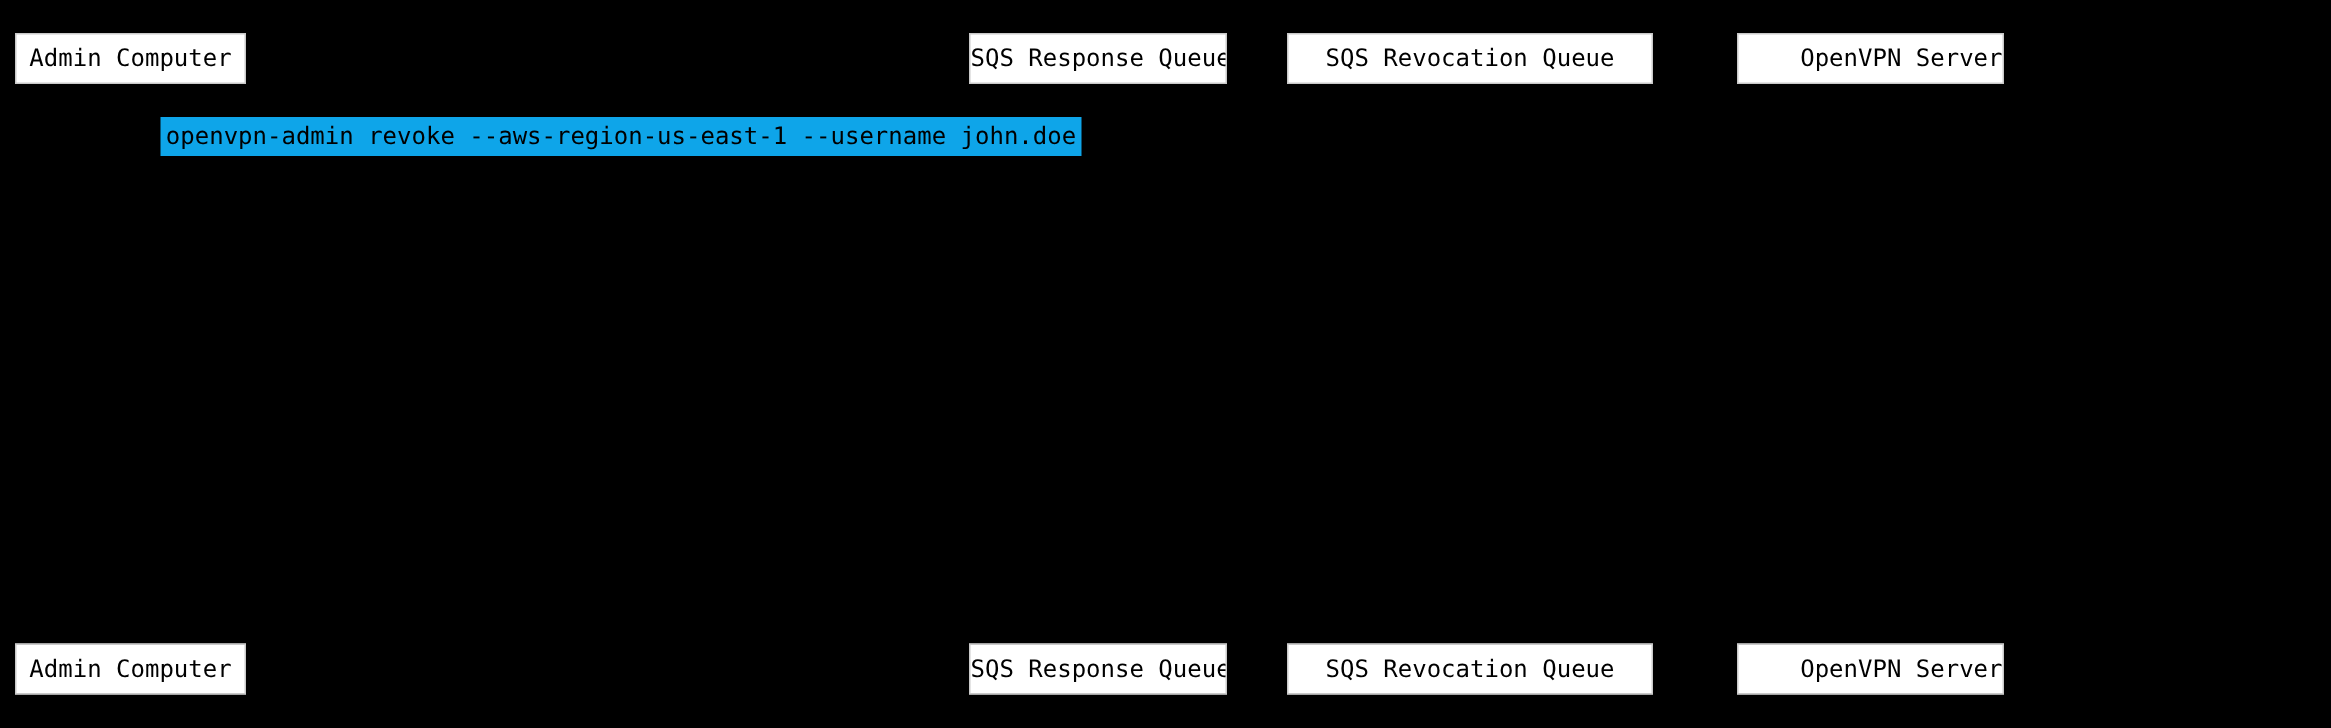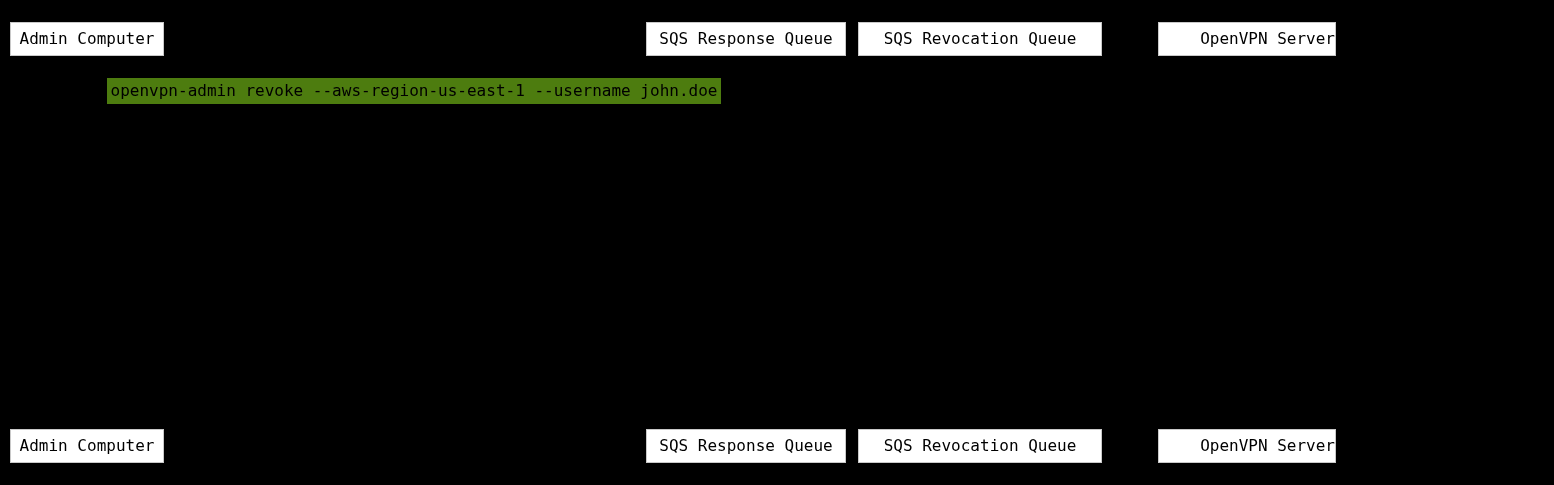--- a/index.html
+++ b/index.html
@@ -24,30 +24,30 @@
     color: #000000;
     font-size: 16px;
     line-height: 32px;
     text-align: center;
     white-space: nowrap;
     overflow: hidden;
   }
   .actor.row-top { top: 22px; }
   .actor.row-bottom { top: 429px; }
   .actor.pos-admin      { left: 10px;   width: 154px; }
-  .actor.pos-response   { left: 646px;  width: 200px; }
+  .actor.pos-response   { left: 646px;  width: 172px; }
   .actor.pos-revocation { left: 858px;  width: 244px; }
   .actor.pos-openvpn    { left: 1158px; width: 178px; text-align: right; }
   .message-label {
     position: absolute;
     left: 107px;
     top: 78px;
     width: 614px;
     height: 26px;
-    background: #4d7c0f;
+    background: #0ea5e9;
     color: #000000;
     font-size: 16px;
     line-height: 26px;
     text-align: center;
     white-space: nowrap;
     overflow: hidden;
     box-sizing: border-box;
   }
 </style>
 </head>

